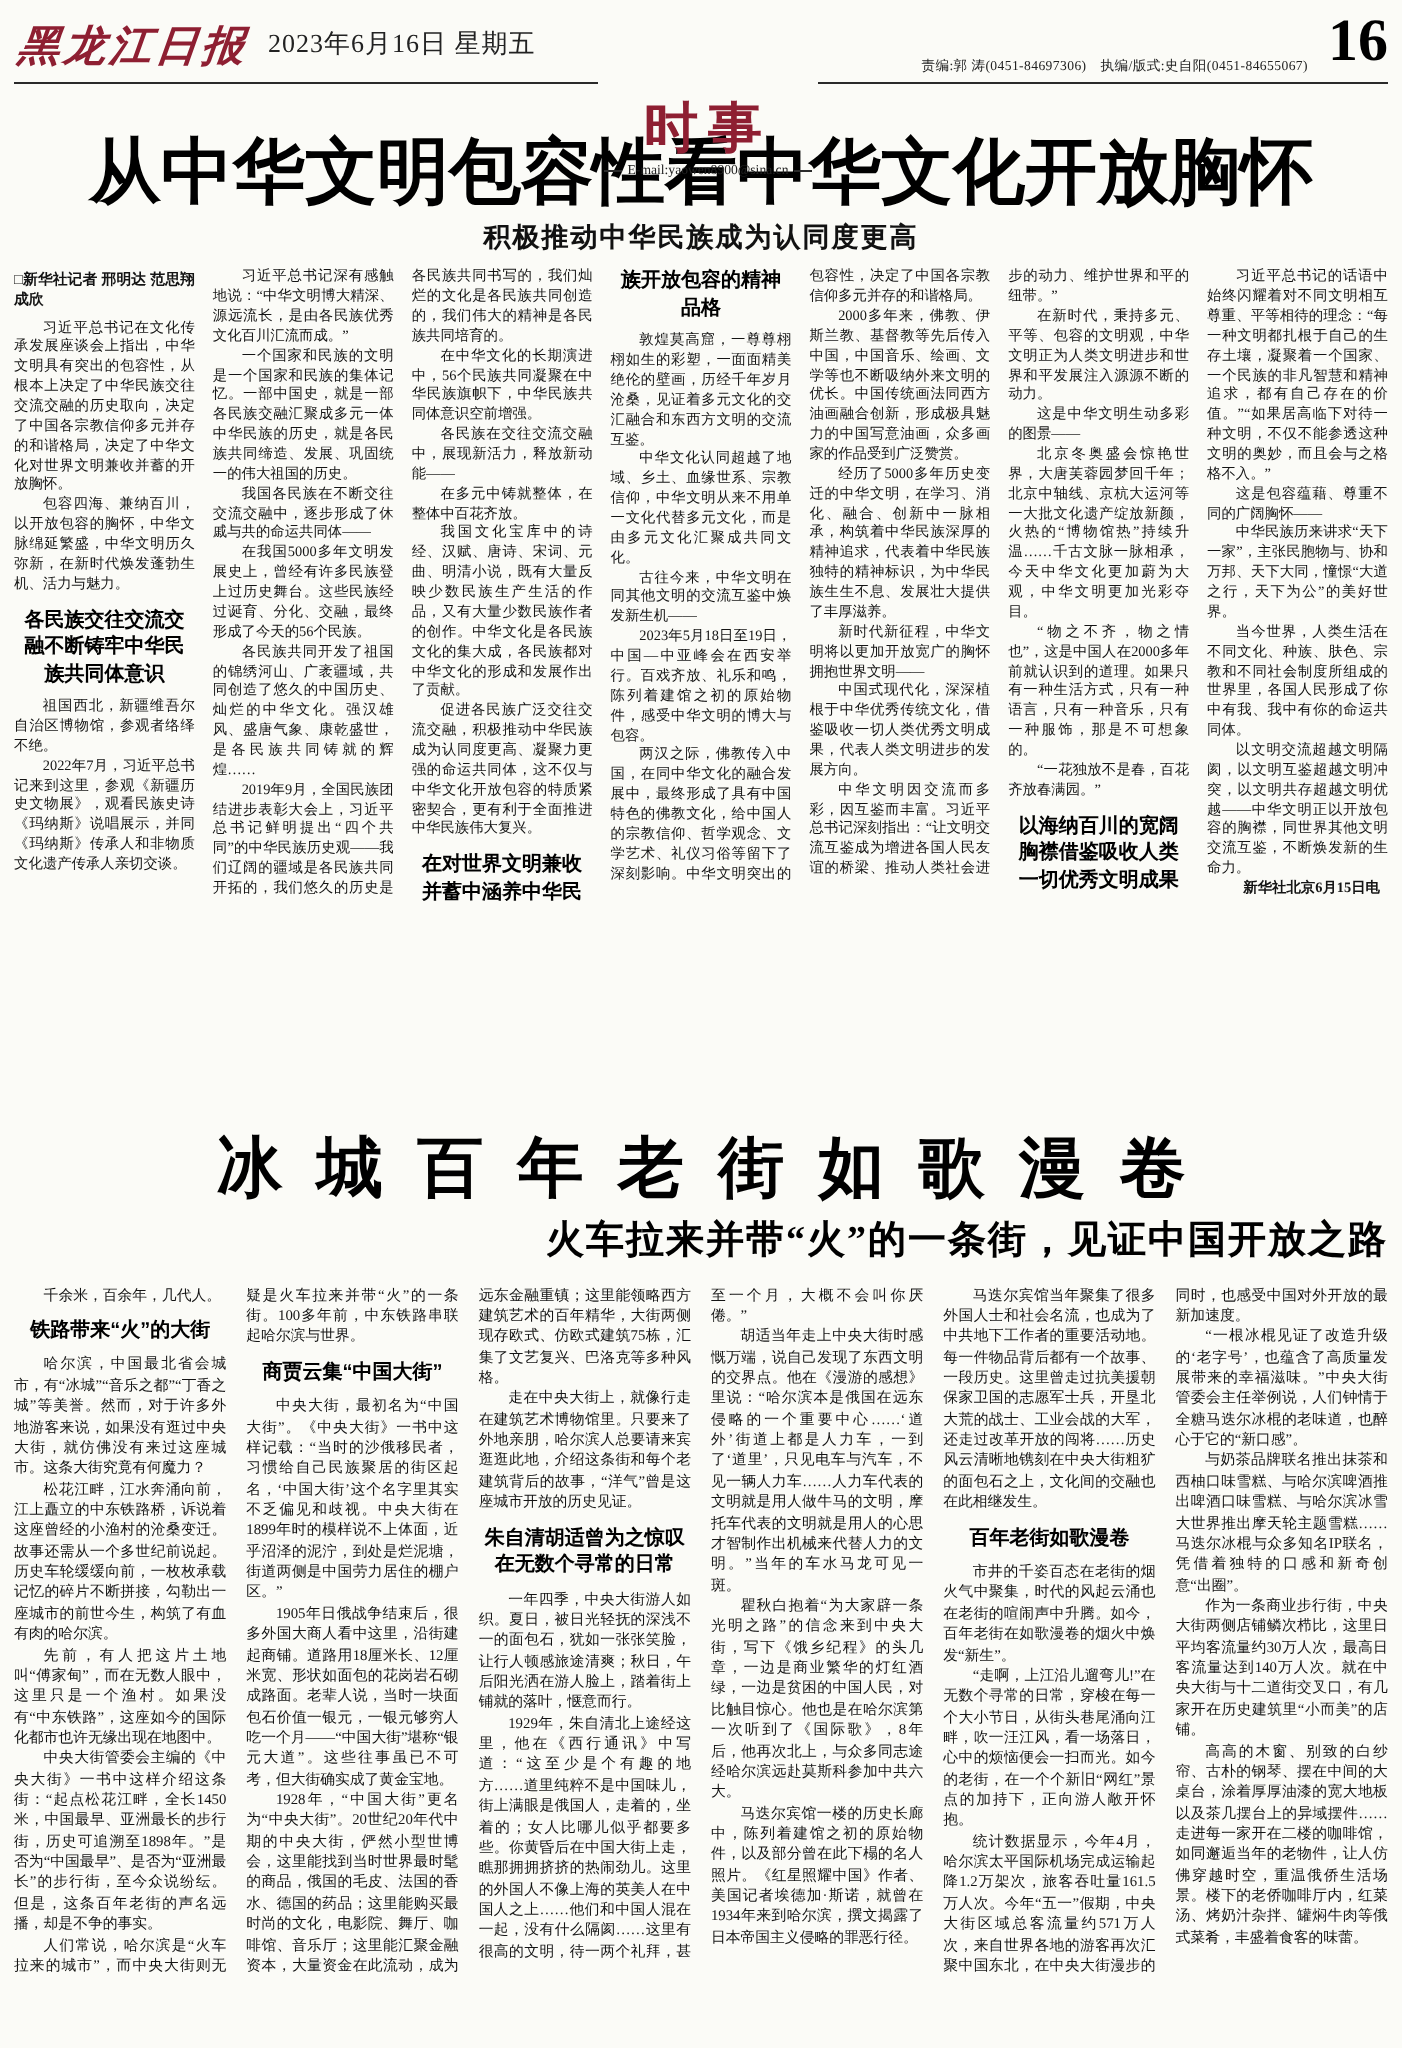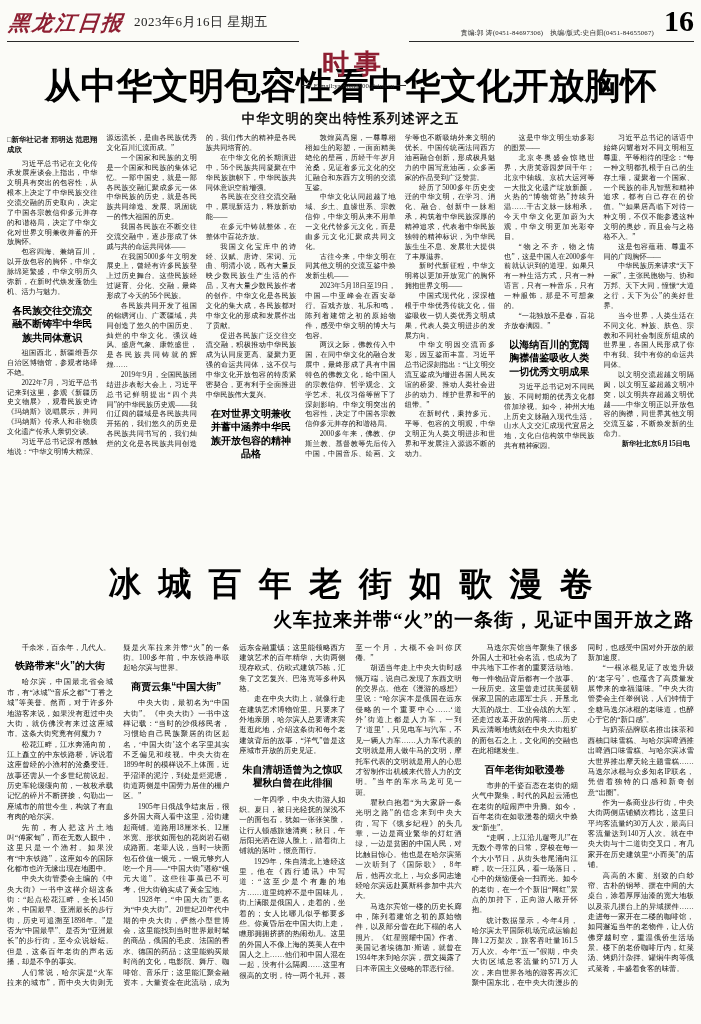--- a/index.html
+++ b/index.html
@@ -95,21 +95,21 @@
         </div>
     </div>
     <div class="mh-right">
       <span class="editors">责编:郭 涛(0451-84697306)　执编/版式:史自阳(0451-84655067)</span>
       <span class="page-number">16</span>
     </div>
   </div>
 
   <div>
     <h1 class="a1-headline">从中华文明包容性看中华文化开放胸怀</h1>
-    <div class="a1-subtitle">中华文明的突出特性系列述评之五</div>
+    <div class="a1-subtitle">积极推动中华民族成为认同度更高</div>
     <div class="a1-body">
         <p class="para byline">□新华社记者 邢明达 范思翔 成欣</p>
         <p class="para p">习近平总书记在文化传承发展座谈会上指出，中华文明具有突出的包容性，从根本上决定了中华民族交往交流交融的历史取向，决定了中国各宗教信仰多元并存的和谐格局，决定了中华文化对世界文明兼收并蓄的开放胸怀。</p>
         <p class="para p">包容四海、兼纳百川，以开放包容的胸怀，中华文脉绵延繁盛，中华文明历久弥新，在新时代焕发蓬勃生机、活力与魅力。</p>
         <p class="para h">各民族交往交流交融不断铸牢中华民族共同体意识</p>
         <p class="para p">祖国西北，新疆维吾尔自治区博物馆，参观者络绎不绝。</p>
         <p class="para p">2022年7月，习近平总书记来到这里，参观《新疆历史文物展》，观看民族史诗《玛纳斯》说唱展示，并同《玛纳斯》传承人和非物质文化遗产传承人亲切交谈。</p>
         <p class="para p">习近平总书记深有感触地说：“中华文明博大精深、源远流长，是由各民族优秀文化百川汇流而成。”</p>
         <p class="para p">一个国家和民族的文明是一个国家和民族的集体记忆。一部中国史，就是一部各民族交融汇聚成多元一体中华民族的历史，就是各民族共同缔造、发展、巩固统一的伟大祖国的历史。</p>
         <p class="para p">我国各民族在不断交往交流交融中，逐步形成了休戚与共的命运共同体——</p>
@@ -131,21 +131,20 @@
         <p class="para p">经历了5000多年历史变迁的中华文明，在学习、消化、融合、创新中一脉相承，构筑着中华民族深厚的精神追求，代表着中华民族独特的精神标识，为中华民族生生不息、发展壮大提供了丰厚滋养。</p>
         <p class="para p">新时代新征程，中华文明将以更加开放宽广的胸怀拥抱世界文明——</p>
         <p class="para p">中国式现代化，深深植根于中华优秀传统文化，借鉴吸收一切人类优秀文明成果，代表人类文明进步的发展方向。</p>
         <p class="para p">中华文明因交流而多彩，因互鉴而丰富。习近平总书记深刻指出：“让文明交流互鉴成为增进各国人民友谊的桥梁、推动人类社会进步的动力、维护世界和平的纽带。”</p>
         <p class="para p">在新时代，秉持多元、平等、包容的文明观，中华文明正为人类文明进步和世界和平发展注入源源不断的动力。</p>
         <p class="para p">这是中华文明生动多彩的图景——</p>
         <p class="para p">北京冬奥盛会惊艳世界，大唐芙蓉园梦回千年；北京中轴线、京杭大运河等一大批文化遗产绽放新颜，火热的“博物馆热”持续升温……千古文脉一脉相承，今天中华文化更加蔚为大观，中华文明更加光彩夺目。</p>
         <p class="para p">“物之不齐，物之情也”，这是中国人在2000多年前就认识到的道理。如果只有一种生活方式，只有一种语言，只有一种音乐，只有一种服饰，那是不可想象的。</p>
         <p class="para p">“一花独放不是春，百花齐放春满园。”</p>
         <p class="para h">以海纳百川的宽阔胸襟借鉴吸收人类一切优秀文明成果</p>
-        <p class="para p">习近平总书记对不同民族、不同时期的优秀文化都倍加珍视。如今，神州大地上历史文脉融入现代生活，山水人文交汇成现代宜居之地，文化自信构筑中华民族共有精神家园。</p>
         <p class="para p">习近平总书记的话语中始终闪耀着对不同文明相互尊重、平等相待的理念：“每一种文明都扎根于自己的生存土壤，凝聚着一个国家、一个民族的非凡智慧和精神追求，都有自己存在的价值。”“如果居高临下对待一种文明，不仅不能参透这种文明的奥妙，而且会与之格格不入。”</p>
         <p class="para p">这是包容蕴藉、尊重不同的广阔胸怀——</p>
         <p class="para p">中华民族历来讲求“天下一家”，主张民胞物与、协和万邦、天下大同，憧憬“大道之行，天下为公”的美好世界。</p>
         <p class="para p">当今世界，人类生活在不同文化、种族、肤色、宗教和不同社会制度所组成的世界里，各国人民形成了你中有我、我中有你的命运共同体。</p>
         <p class="para p">以文明交流超越文明隔阂，以文明互鉴超越文明冲突，以文明共存超越文明优越——中华文明正以开放包容的胸襟，同世界其他文明交流互鉴，不断焕发新的生命力。</p>
         <p class="para dateline">新华社北京6月15日电</p>
       </div>
   </div>
 
   <div>
@@ -157,21 +156,21 @@
         <p class="para p">哈尔滨，中国最北省会城市，有“冰城”“音乐之都”“丁香之城”等美誉。然而，对于许多外地游客来说，如果没有逛过中央大街，就仿佛没有来过这座城市。这条大街究竟有何魔力？</p>
         <p class="para p">松花江畔，江水奔涌向前，江上矗立的中东铁路桥，诉说着这座曾经的小渔村的沧桑变迁。故事还需从一个多世纪前说起。历史车轮缓缓向前，一枚枚承载记忆的碎片不断拼接，勾勒出一座城市的前世今生，构筑了有血有肉的哈尔滨。</p>
         <p class="para p">先前，有人把这片土地叫“傅家甸”，而在无数人眼中，这里只是一个渔村。如果没有“中东铁路”，这座如今的国际化都市也许无缘出现在地图中。</p>
         <p class="para p">中央大街管委会主编的《中央大街》一书中这样介绍这条街：“起点松花江畔，全长1450米，中国最早、亚洲最长的步行街，历史可追溯至1898年。”是否为“中国最早”、是否为“亚洲最长”的步行街，至今众说纷纭。但是，这条百年老街的声名远播，却是不争的事实。</p>
         <p class="para p">人们常说，哈尔滨是“火车拉来的城市”，而中央大街则无疑是火车拉来并带“火”的一条街。100多年前，中东铁路串联起哈尔滨与世界。</p>
         <p class="para h">商贾云集“中国大街”</p>
         <p class="para p">中央大街，最初名为“中国大街”。《中央大街》一书中这样记载：“当时的沙俄移民者，习惯给自己民族聚居的街区起名，‘中国大街’这个名字里其实不乏偏见和歧视。中央大街在1899年时的模样说不上体面，近乎沼泽的泥泞，到处是烂泥塘，街道两侧是中国劳力居住的棚户区。”</p>
         <p class="para p">1905年日俄战争结束后，很多外国大商人看中这里，沿街建起商铺。道路用18厘米长、12厘米宽、形状如面包的花岗岩石砌成路面。老辈人说，当时一块面包石价值一银元，一银元够穷人吃一个月——“中国大街”堪称“银元大道”。这些往事虽已不可考，但大街确实成了黄金宝地。</p>
         <p class="para p">1928年，“中国大街”更名为“中央大街”。20世纪20年代中期的中央大街，俨然小型世博会，这里能找到当时世界最时髦的商品，俄国的毛皮、法国的香水、德国的药品；这里能购买最时尚的文化，电影院、舞厅、咖啡馆、音乐厅；这里能汇聚金融资本，大量资金在此流动，成为远东金融重镇；这里能领略西方建筑艺术的百年精华，大街两侧现存欧式、仿欧式建筑75栋，汇集了文艺复兴、巴洛克等多种风格。</p>
         <p class="para p">走在中央大街上，就像行走在建筑艺术博物馆里。只要来了外地亲朋，哈尔滨人总要请来宾逛逛此地，介绍这条街和每个老建筑背后的故事，“洋气”曾是这座城市开放的历史见证。</p>
-        <p class="para h">朱自清胡适曾为之惊叹　瞿秋白曾在此徘徊</p>
+        <p class="para h">朱自清胡适曾为之惊叹　在无数个寻常的日常</p>
         <p class="para p">一年四季，中央大街游人如织。夏日，被日光轻抚的深浅不一的面包石，犹如一张张笑脸，让行人顿感旅途清爽；秋日，午后阳光洒在游人脸上，踏着街上铺就的落叶，惬意而行。</p>
         <p class="para p">1929年，朱自清北上途经这里，他在《西行通讯》中写道：“这至少是个有趣的地方……道里纯粹不是中国味儿，街上满眼是俄国人，走着的，坐着的；女人比哪儿似乎都要多些。你黄昏后在中国大街上走，瞧那拥拥挤挤的热闹劲儿。这里的外国人不像上海的英美人在中国人之上……他们和中国人混在一起，没有什么隔阂……这里有很高的文明，待一两个礼拜，甚至一个月，大概不会叫你厌倦。”</p>
         <p class="para p">胡适当年走上中央大街时感慨万端，说自己发现了东西文明的交界点。他在《漫游的感想》里说：“哈尔滨本是俄国在远东侵略的一个重要中心……‘道外’街道上都是人力车，一到了‘道里’，只见电车与汽车，不见一辆人力车……人力车代表的文明就是用人做牛马的文明，摩托车代表的文明就是用人的心思才智制作出机械来代替人力的文明。”当年的车水马龙可见一斑。</p>
         <p class="para p">瞿秋白抱着“为大家辟一条光明之路”的信念来到中央大街，写下《饿乡纪程》的头几章，一边是商业繁华的灯红酒绿，一边是贫困的中国人民，对比触目惊心。他也是在哈尔滨第一次听到了《国际歌》，8年后，他再次北上，与众多同志途经哈尔滨远赴莫斯科参加中共六大。</p>
         <p class="para p">马迭尔宾馆一楼的历史长廊中，陈列着建馆之初的原始物件，以及部分曾在此下榻的名人照片。《红星照耀中国》作者、美国记者埃德加·斯诺，就曾在1934年来到哈尔滨，撰文揭露了日本帝国主义侵略的罪恶行径。</p>
         <p class="para p">马迭尔宾馆当年聚集了很多外国人士和社会名流，也成为了中共地下工作者的重要活动地。每一件物品背后都有一个故事、一段历史。这里曾走过抗美援朝保家卫国的志愿军士兵，开垦北大荒的战士、工业会战的大军，还走过改革开放的闯将……历史风云清晰地镌刻在中央大街粗犷的面包石之上，文化间的交融也在此相继发生。</p>
         <p class="para h">百年老街如歌漫卷</p>
         <p class="para p">市井的千姿百态在老街的烟火气中聚集，时代的风起云涌也在老街的喧闹声中升腾。如今，百年老街在如歌漫卷的烟火中焕发“新生”。</p>
         <p class="para p">“走啊，上江沿儿遛弯儿!”在无数个寻常的日常，穿梭在每一个大小节日，从街头巷尾涌向江畔，吹一汪江风，看一场落日，心中的烦恼便会一扫而光。如今的老街，在一个个新旧“网红”景点的加持下，正向游人敞开怀抱。</p>
         <p class="para p">统计数据显示，今年4月，哈尔滨太平国际机场完成运输起降1.2万架次，旅客吞吐量161.5万人次。今年“五一”假期，中央大街区域总客流量约571万人次，来自世界各地的游客再次汇聚中国东北，在中央大街漫步的同时，也感受中国对外开放的最新加速度。</p>

